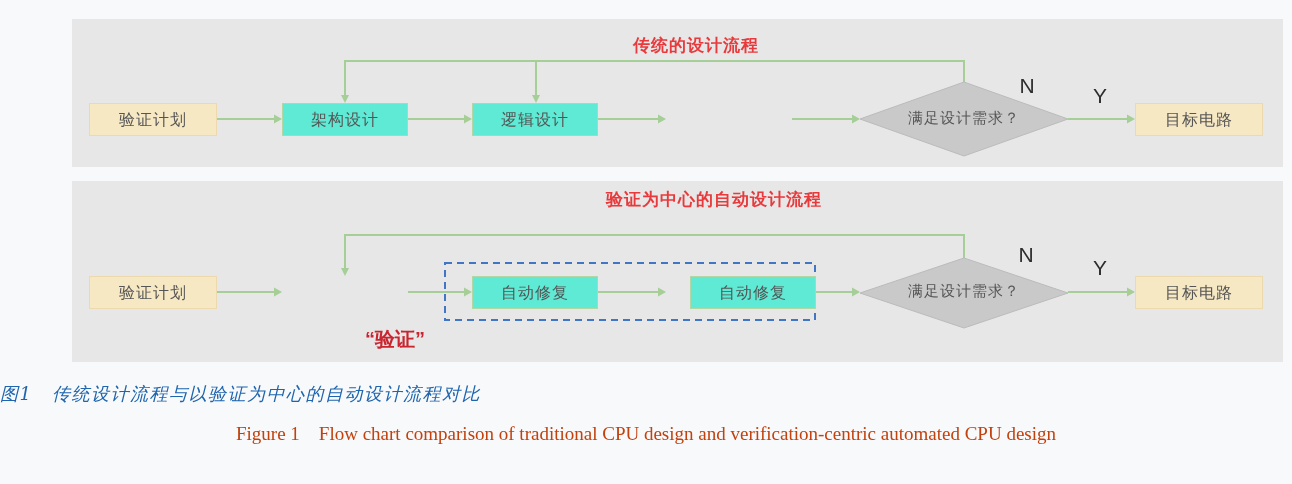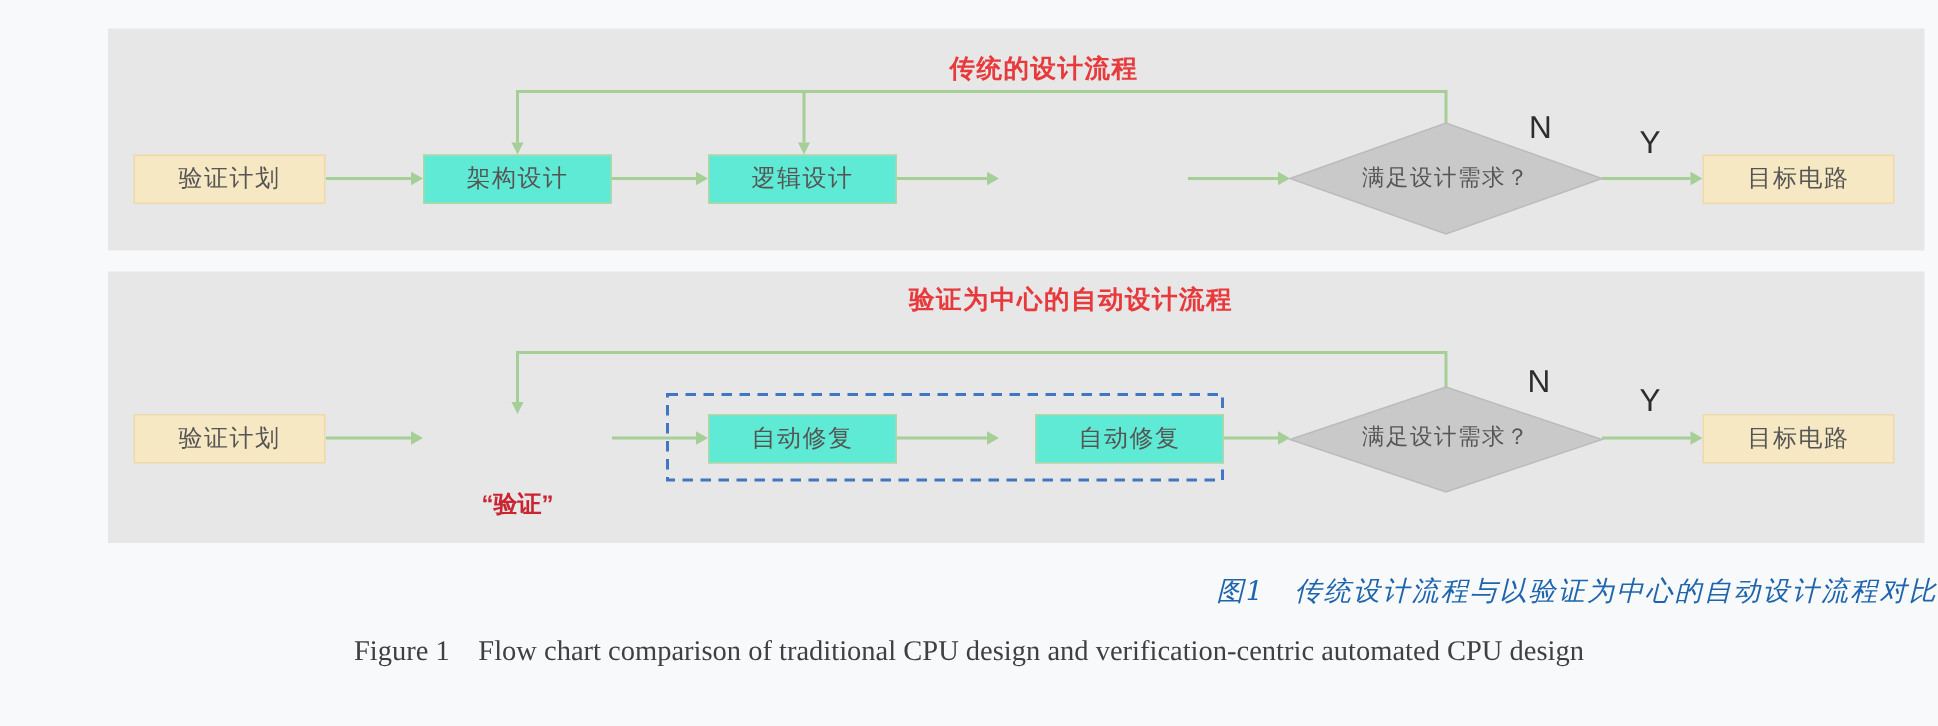--- a/index.html
+++ b/index.html
@@ -33,36 +33,36 @@
   .diamond-label{
     position:absolute;height:33px;line-height:33px;
     text-align:center;font-size:15px;color:#555;
     letter-spacing:1px;z-index:2;white-space:nowrap;font-family:Liberation Mono, monospace;
   }
   .branch-label{
     position:absolute;width:30px;text-align:center;
     font-size:21px;color:#2d2d2d;z-index:2;
   }
   .annotation{
-    position:absolute;width:160px;text-align:center;
-    font-size:16px;font-weight:bold;color:#c9242f;
+    position:absolute;width:160px;text-align:right;
+    font-size:20px;font-weight:bold;color:#c9242f;
     z-index:2;white-space:nowrap;
   }
   .caption-zh{
     position:absolute;top:382px;left:0;width:1292px;
-    text-align:right;
+    text-align:left;
     font-family:"DejaVu Serif","Liberation Serif",serif;
     font-style:italic;font-size:18px;letter-spacing:1.5px;
     color:#1e65ae;white-space:pre;
   }
   .caption-en{
     position:absolute;top:421px;left:0;width:1292px;
     text-align:center;
     font-family:"Liberation Serif","DejaVu Serif",serif;
-    font-size:19px;color:#404040;white-space:pre;
+    font-size:19px;color:#c2410c;white-space:pre;
   }
 </style>
 </head>
 <body>
 
 <div class="page">
 
   <div class="panel panel-top">
     <div class="panel-title" style="left:624px;top:15px">传统的设计流程</div>
 

